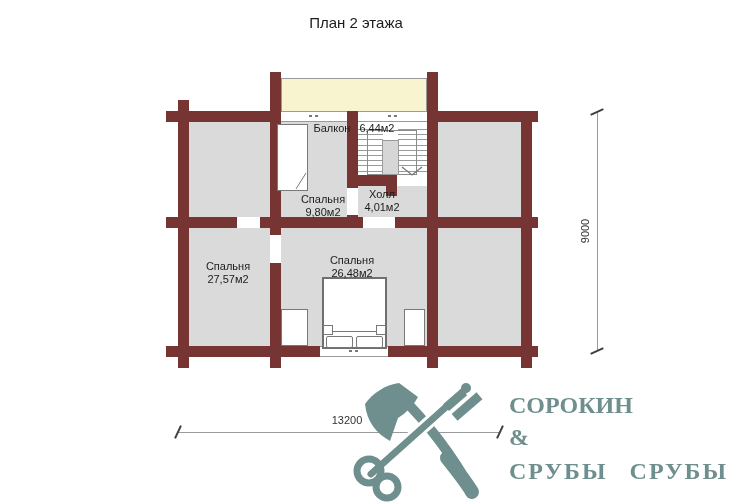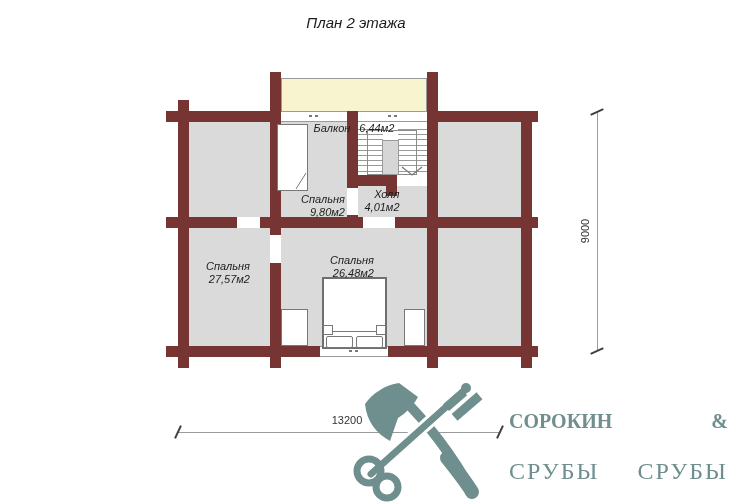--- a/index.html
+++ b/index.html
@@ -7,22 +7,22 @@
           font-family:"Liberation Sans",sans-serif;}
   .wall{position:absolute;background:#763432;}
   .gapw{position:absolute;background:#ffffff;}
   .room-bg{position:absolute;background:#dadada;}
   .balcony{position:absolute;background:#f8f4cf;border-top:1px solid #9a9a9a;
            border-left:1px solid #9a9a9a;border-right:1px solid #9a9a9a;box-sizing:border-box;}
   .win{position:absolute;background:#fff;border-top:1px solid #9a9a9a;border-bottom:1px solid #9a9a9a;box-sizing:border-box;}
   .wm{position:absolute;width:3px;height:2px;background:#777;top:3px;}
   .furn{position:absolute;background:#fff;border:1px solid #787878;box-sizing:border-box;}
   .steps{position:absolute;background-image:repeating-linear-gradient(#9a9a9a 0 1px,transparent 1px 5.2px);}
-  .lbl{position:absolute;font-size:11px;line-height:13px;color:#1c1c1c;text-align:right;
-       transform:translateX(-50%);white-space:nowrap;font-style:italic;}
+  .lbl{position:absolute;font-size:11px;line-height:13px;color:#1c1c1c;text-align:center;
+       transform:translateX(-50%);white-space:nowrap;}
   .dimline{position:absolute;background:#9b9b9b;}
   .dtick{position:absolute;width:14px;height:2px;background:#3f3f3f;}
   .dimtxt{position:absolute;font-size:11px;color:#333;}
   .logo-line{position:absolute;left:509px;width:219px;color:#6f8e8e;
              font-family:"Liberation Serif",serif;white-space:nowrap;}
   .flexjust{display:flex;justify-content:space-between;}
   .stairwell{position:absolute;border:1px solid #8a8a8a;box-sizing:border-box;}
   .scol{position:absolute;background:#d6d6d6;border:1px solid #9a9a9a;box-sizing:border-box;}
 </style>
 </head>
@@ -141,22 +141,22 @@
       <g transform="rotate(-41 112 30)">
         <rect x="104" y="18" width="24" height="9"></rect>
         <rect x="104" y="31" width="33" height="9"></rect>
       </g>
 
       <circle cx="24" cy="93" r="12" fill="none" stroke="#6f8e8e" stroke-width="7"></circle>
       <circle cx="42" cy="109" r="11" fill="none" stroke="#6f8e8e" stroke-width="7"></circle>
     </g>
   </svg>
 
-  <div class="logo-line flexjust" style="top:405px;font-size:20px;font-weight:bold;line-height:32px;">
+  <div class="logo-line flexjust" style="top:389px;font-size:24px;font-weight:bold;line-height:32px;flex-direction:column;">
     <span>СОРОКИН</span>
     <span>&amp;</span>
   </div>
-  <div class="logo-line flexjust" style="top:459px;font-size:24px;line-height:24px;letter-spacing:2px;">
+  <div class="logo-line flexjust" style="top:459px;font-size:24px;line-height:24px;letter-spacing:2px;font-weight:bold;">
     <span>СРУБЫ</span>
     <span>СРУБЫ</span>
   </div>
 
 </div>
 
 </body></html>

